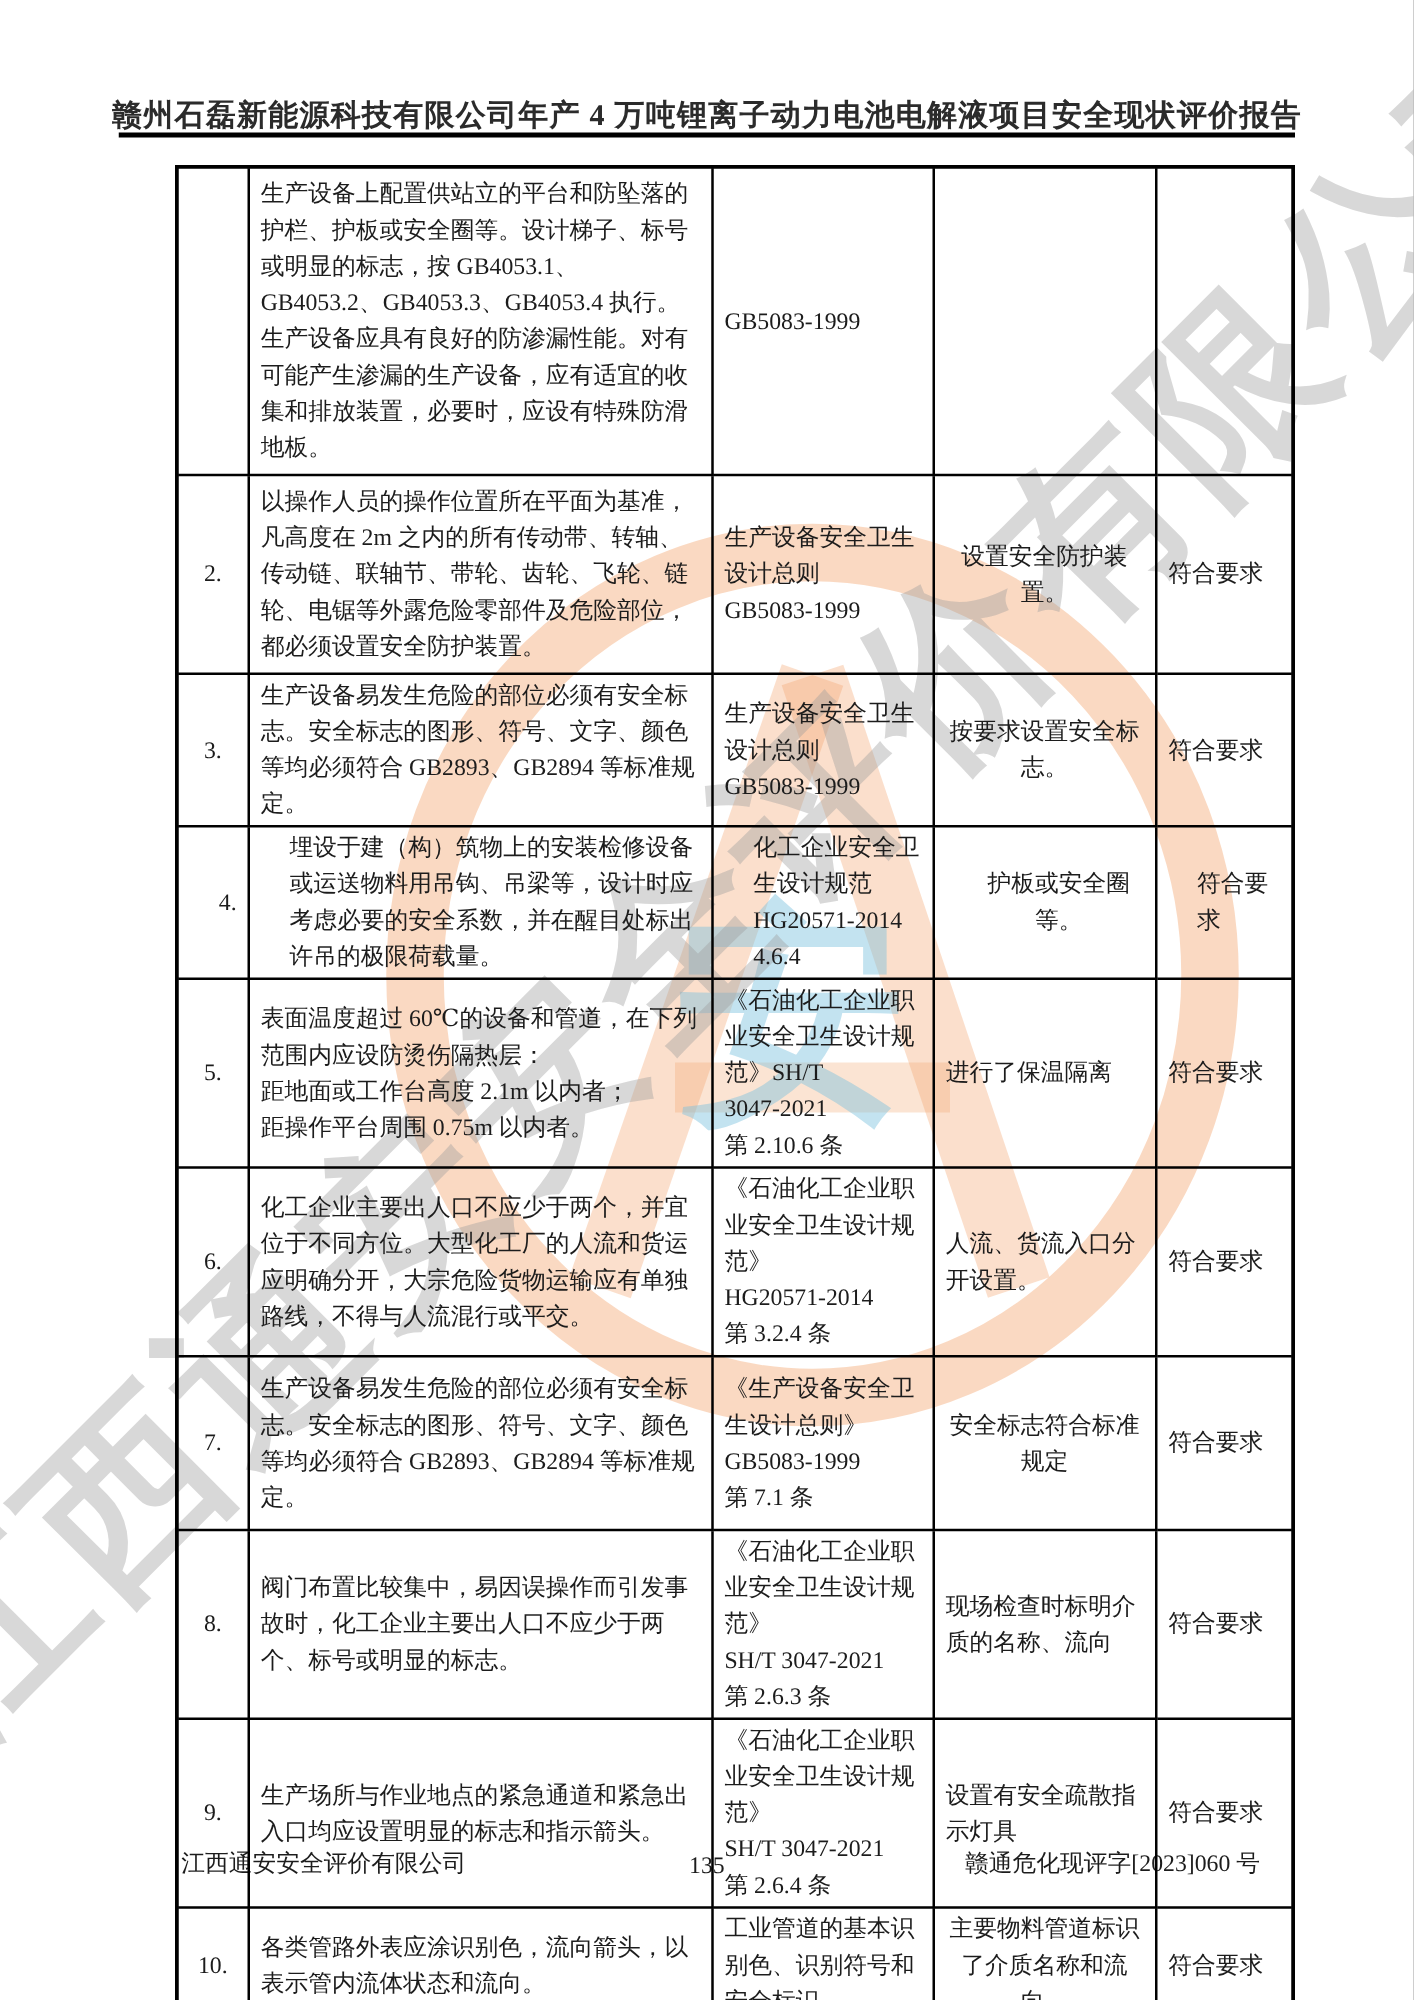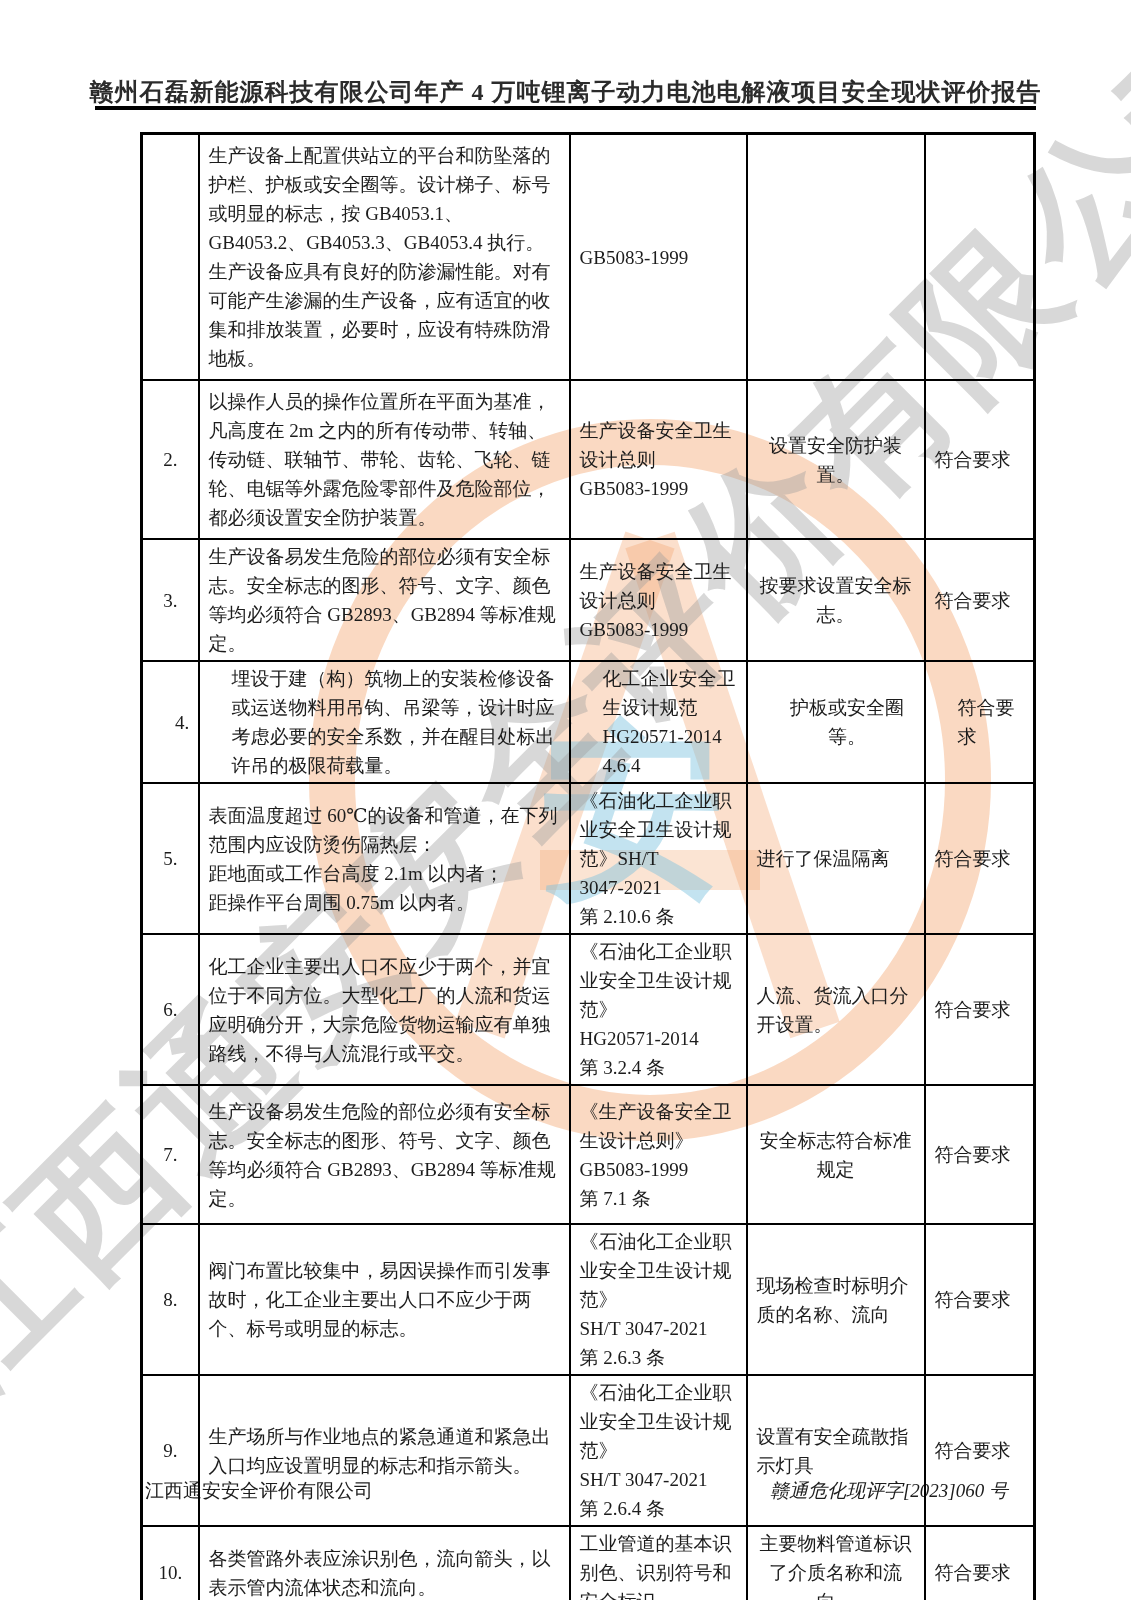--- a/index.html
+++ b/index.html
@@ -41,21 +41,21 @@
   tr.r4 td{height:114px;padding-left:32px;}
   tr.r5 td{height:124px;}
   tr.r6 td{height:121px;}
   tr.r7 td{height:133px;}
   tr.r8 td{height:125px;}
   tr.r9 td{height:125px;}
   tr.r10 td{height:82px;}
   
   .footer-left{position:absolute;left:145px;top:1478px;font-size:19px;}
   .footer-page{position:absolute;left:0;top:1482px;width:100%;text-align:center;font-size:19px;}
-  .footer-right{position:absolute;right:123px;top:1478px;font-size:19px;font-style:italic;}
+  .footer-right{position:absolute;right:123px;top:1478px;font-size:19px;}
   
   .wm{pointer-events:none;}
   .wm-ring{position:absolute;left:0;top:0;z-index:4;}
   .wm-gray{
     position:absolute;left:-60px;top:1260px;z-index:5;
     transform:rotate(-45deg);transform-origin:0 50%;
     font-size:150px;font-weight:bold;white-space:nowrap;
     color:rgba(158,158,158,0.40);letter-spacing:6px;
     font-family:"Liberation Sans","DejaVu Sans",sans-serif;
   }
@@ -180,16 +180,17 @@
       <tr class="r10">
         <td class="num">10.</td>
         <td class="desc">各类管路外表应涂识别色，流向箭头，以表示管内流体状态和流向。</td>
         <td class="std">工业管道的基本识别色、识别符号和安全标识</td>
         <td class="meas">主要物料管道标识了介质名称和流向。</td>
         <td class="stat">符合要求</td>
       </tr>
     </tbody>
   </table>
 
+  <div class="footer-page">135</div>
   <div class="footer-left">江西通安安全评价有限公司</div>
   <div class="footer-right">赣通危化现评字[2023]060 号</div>
 
 </div>
 
 </body></html>

